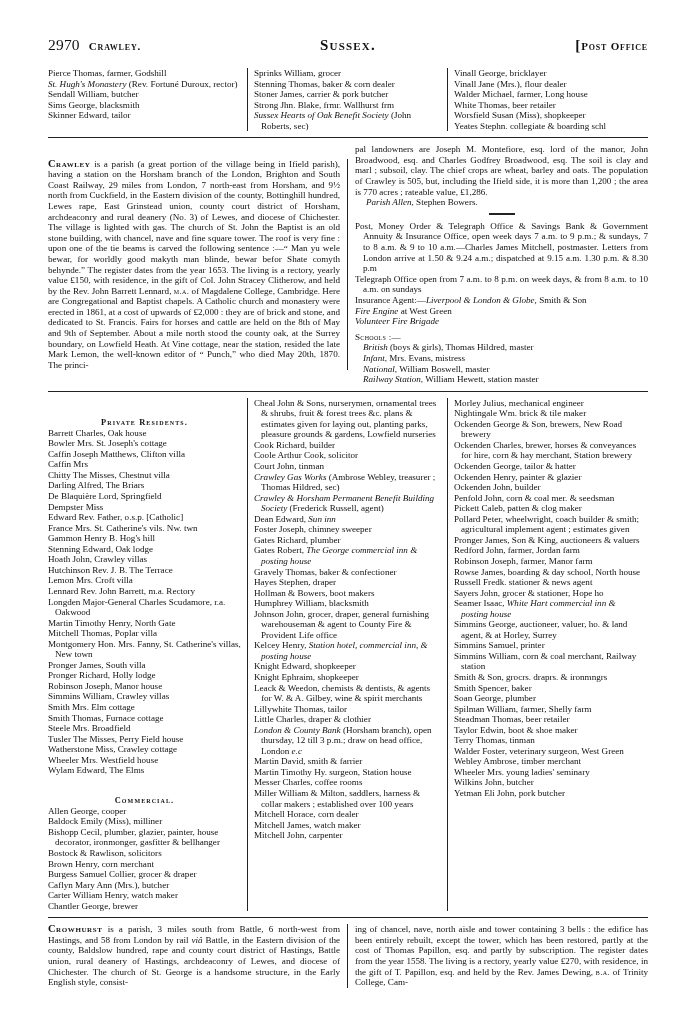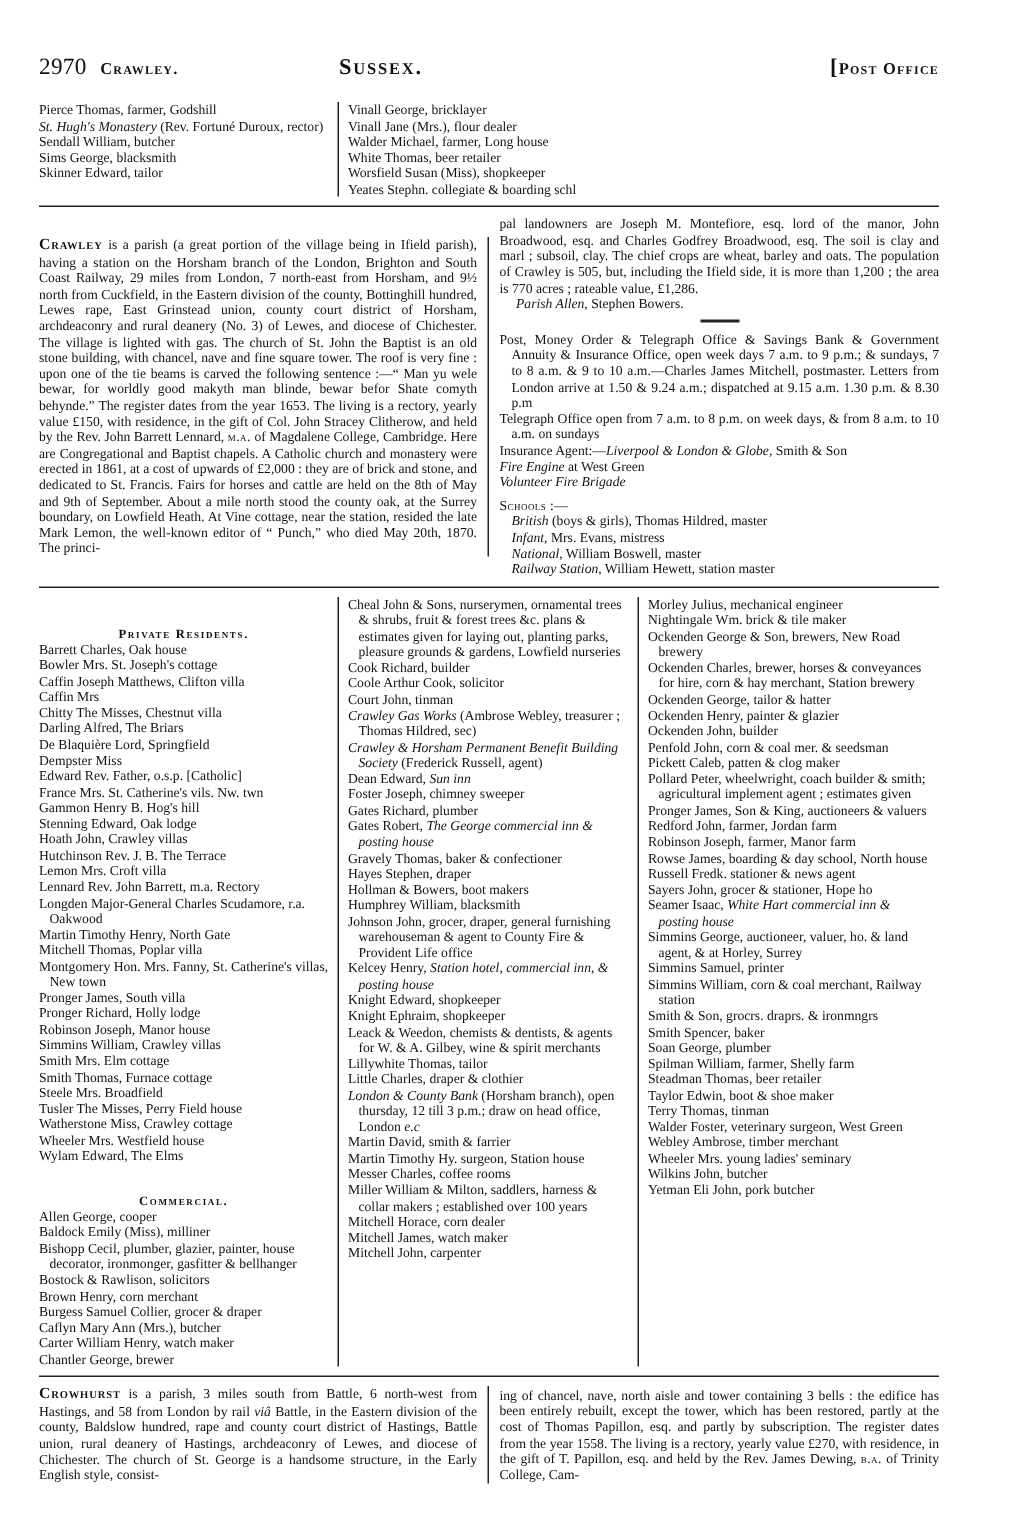--- a/index.html
+++ b/index.html
@@ -10,21 +10,21 @@
   body {
     width: 675px;
     height: 1023px;
     font-family: "Liberation Serif", "DejaVu Serif", serif;
     color: #111111;
     position: relative;
     overflow: hidden;
   }
   .page {
     position: absolute;
-    left: 26px;
+    left: 48px;
     top: 36px;
     width: 600px;
   }
 
   
   .running-head {
     display: flex;
     align-items: baseline;
     height: 26px;
     margin-bottom: 6px;
@@ -40,21 +40,21 @@
     letter-spacing: 0.2px;
   }
   .rh-place {
     font-size: 11px;
     font-variant: small-caps;
     letter-spacing: 0.8px;
     font-weight: bold;
   }
   .rh-county {
     width: 200px;
-    text-align: left;
+    text-align: center;
     font-size: 15px;
     font-variant: small-caps;
     font-weight: bold;
     letter-spacing: 1.2px;
   }
   .rh-right {
     width: 200px;
     text-align: right;
     font-size: 11px;
     font-variant: small-caps;
@@ -176,20 +176,27 @@
     <div class="rh-right"><span class="bracket">[</span><span>Post Office</span></div>
   </div>
 
   <div class="cols3">
     <div class="col rule">
         <p class="entry">Pierce Thomas, farmer, Godshill</p>
         <p class="entry"><i>St. Hugh's Monastery</i> (Rev. Fortuné Duroux, rector)</p>
         <p class="entry">Sendall William, butcher</p>
         <p class="entry">Sims George, blacksmith</p>
         <p class="entry">Skinner Edward, tailor</p>
+      </div>
+    <div class="col rule pad">
+        <p class="entry">Sprinks William, grocer</p>
+        <p class="entry">Stenning Thomas, baker &amp; corn dealer</p>
+        <p class="entry">Stoner James, carrier &amp; pork butcher</p>
+        <p class="entry">Strong Jhn. Blake, frmr. Wallhurst frm</p>
+        <p class="entry"><i>Sussex Hearts of Oak Benefit Society</i> (John Roberts, sec)</p>
       </div>
     <div class="col pad">
         <p class="entry">Vinall George, bricklayer</p>
         <p class="entry">Vinall Jane (Mrs.), flour dealer</p>
         <p class="entry">Walder Michael, farmer, Long house</p>
         <p class="entry">White Thomas, beer retailer</p>
         <p class="entry">Worsfield Susan (Miss), shopkeeper</p>
         <p class="entry">Yeates Stephn. collegiate &amp; boarding schl</p>
       </div>
   </div>

